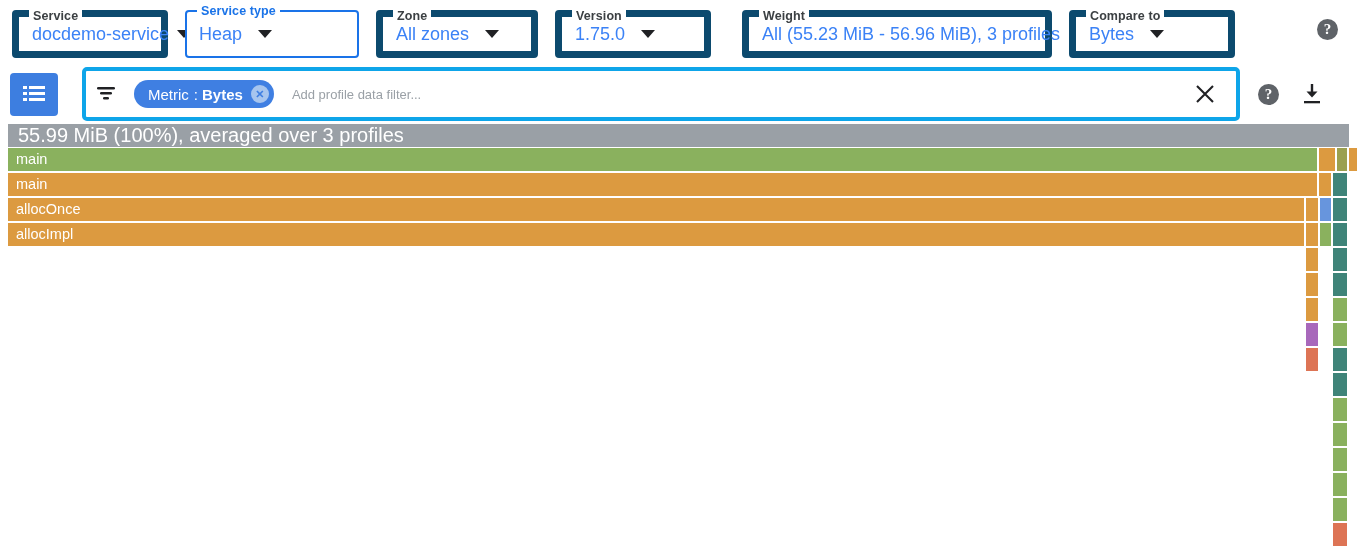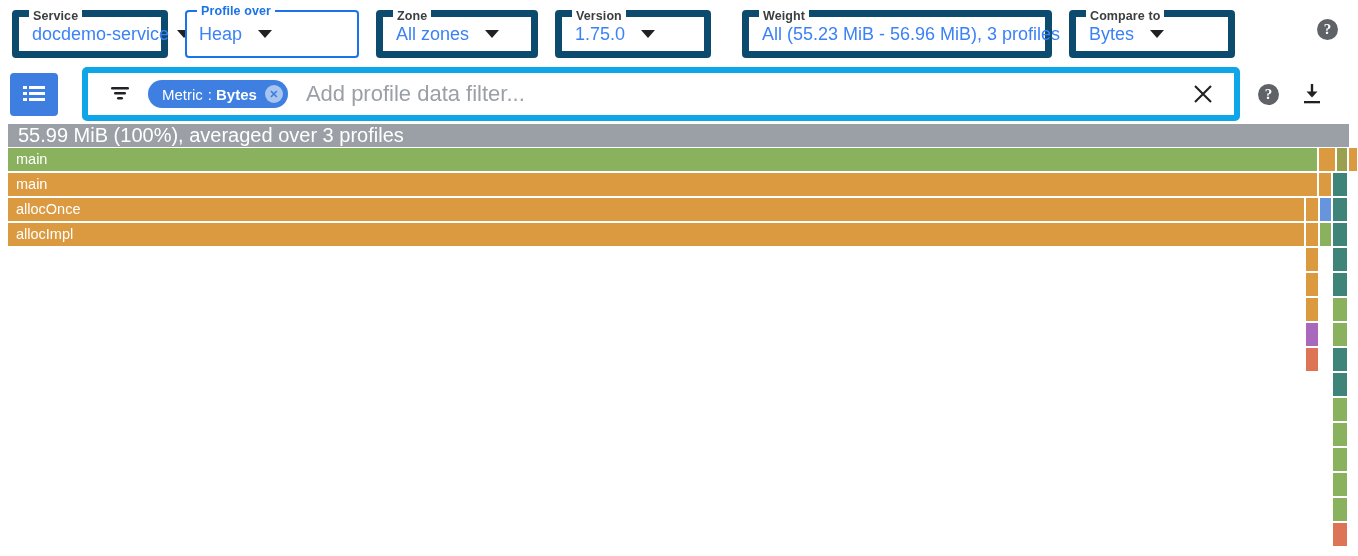--- a/index.html
+++ b/index.html
@@ -112,26 +112,26 @@
     flex: 0 0 auto;
   }
   .list-icon { display: block; }
 
   #search-box {
     position: relative;
     margin-left: 24px;
     height: 54px;
     flex: 0 0 auto;
     width: 1158px;
-    border: 6px solid #0ea5e9;
+    border: 4px solid #0ea5e9;
     border-radius: 5px;
     background: #fff;
     display: flex;
     align-items: center;
-    padding: 0 4px 0 22px;
+    padding: 0 4px 0 10px;
   }
   .funnel-icon { flex: 0 0 auto; margin-right: 18px; }
 
   .chip {
     height: 28px;
     border-radius: 14px;
     background: #3b7ddd;
     background: #3f7fe2;
     color: #fff;
     display: flex;
@@ -158,21 +158,21 @@
     font-weight: bold;
     cursor: pointer;
     user-select: none;
     flex: 0 0 auto;
   }
   #filter-input {
     border: none;
     outline: none;
     flex: 1 1 auto;
     margin-left: 16px;
-    font-size: 22px;
+    font-size: 13px;
     color: #ef4444;
     font-family: "Liberation Sans", sans-serif;
     background: transparent;
     height: 24px;
   }
   #filter-input::placeholder { color: #9aa0a6; }
   #clear-button {
     width: 34px; height: 34px;
     display: flex; align-items: center; justify-content: center;
     cursor: pointer; flex: 0 0 auto;
@@ -217,21 +217,21 @@
 <body>
 
 <div id="filter-bar">
 
   <div class="field f-service">
       <span class="legend">Service</span>
       <span class="value">docdemo-service</span>
       <span class="caret"></span>
     </div>
     <div class="field f-profile focused">
-      <span class="legend">Profile over</span>
+      <span class="legend">Service type</span>
       <span class="value">Heap</span>
       <span class="caret"></span>
     </div>
     <div class="field f-zone">
       <span class="legend">Zone</span>
       <span class="value">All zones</span>
       <span class="caret"></span>
     </div>
     <div class="field f-version">
       <span class="legend">Version</span>

